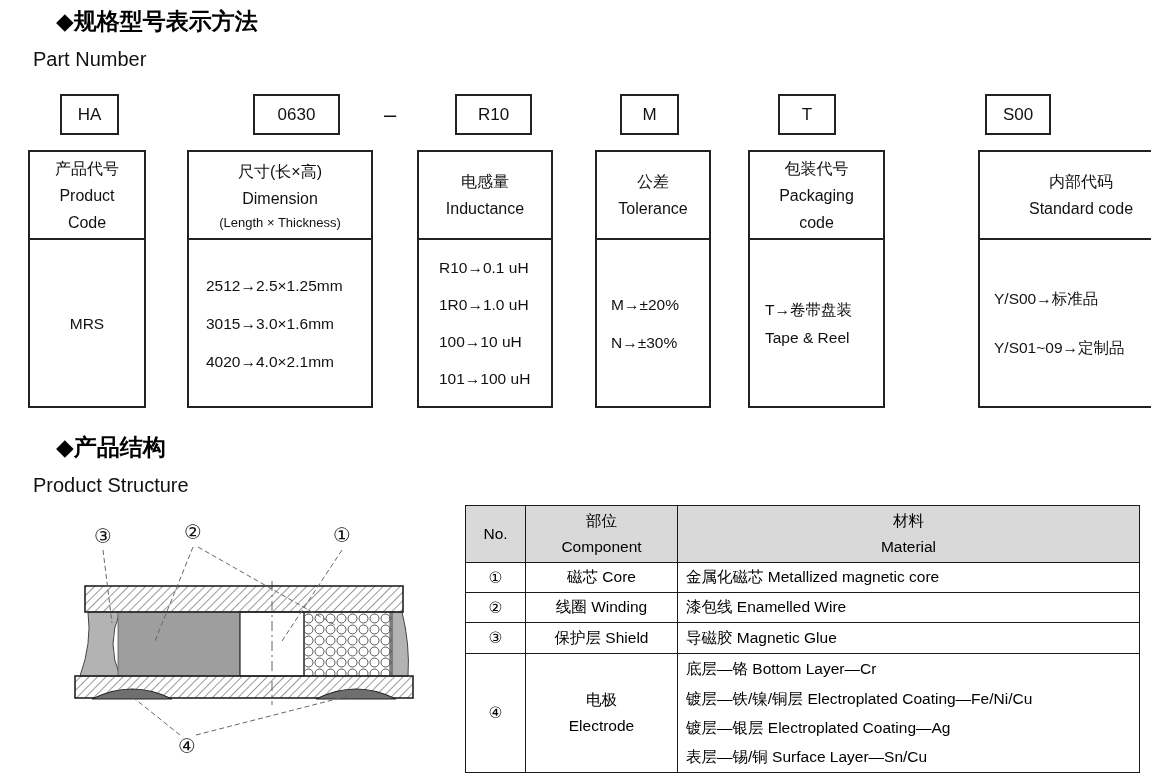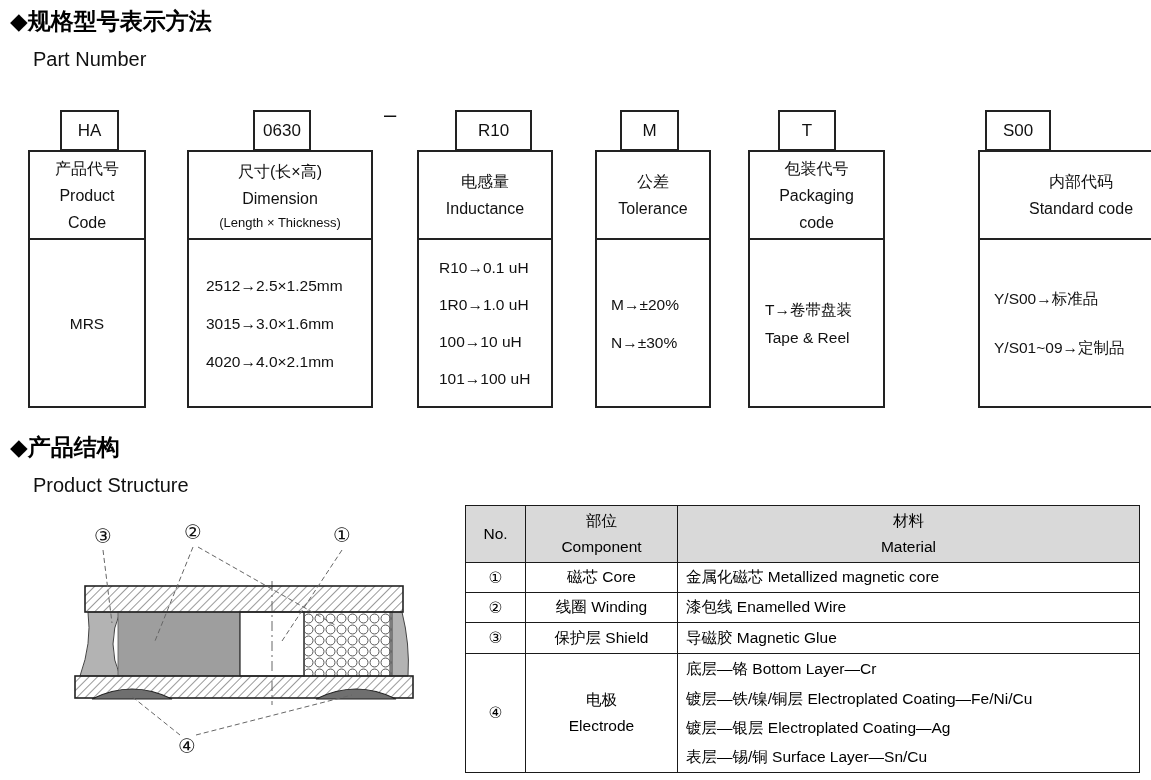--- a/index.html
+++ b/index.html
@@ -1,26 +1,26 @@
 <!DOCTYPE html>
 <html><head>
 <meta charset="utf-8">
 <style>
   html,body{margin:0;padding:0;background:#fff;}
   .page{
     position:relative;width:1151px;height:780px;background:#ffffff;
     font-family:"Liberation Sans","DejaVu Sans",sans-serif;color:#111;overflow:hidden;
   }
-  .title-cn{position:absolute;font-size:23px;font-weight:700;color:#000;}
+  .title-cn{position:absolute;font-size:23px;font-weight:700;color:#000;margin-left:46px;}
   .title-en{position:absolute;font-size:20px;font-weight:400;color:#111;}
 
   
   .code-box{
     position:absolute;top:94px;height:41px;border:2px solid #222;background:#fff;
-    display:flex;align-items:center;justify-content:center;font-size:17px;box-sizing:border-box;margin-top:16px;
+    display:flex;align-items:center;justify-content:center;font-size:17px;box-sizing:border-box;
   }
   .sep{
     position:absolute;top:94px;height:41px;display:flex;align-items:center;justify-content:center;
     font-size:22px;color:#111;
   }
 
   
   .desc-box{
     position:absolute;top:150px;height:258px;border:2px solid #222;background:#fff;
     box-sizing:border-box;display:flex;flex-direction:column;
@@ -58,21 +58,21 @@
 </style>
 </head>
 <body>
 
 <div class="page">
 
   <div class="title-cn" style="left:10px;top:6px">◆规格型号表示方法</div>
   <div class="title-en" style="left:33px;top:48px">Part Number</div>
 
   <div class="code-box" style="left:60px;width:59px">HA</div>
-  <div class="code-box" style="left:253px;width:58px">0630</div>
+  <div class="code-box" style="left:253px;width:87px">0630</div>
   <div class="sep" style="left:378px;width:24px">–</div>
   <div class="code-box" style="left:455px;width:77px">R10</div>
   <div class="code-box" style="left:620px;width:59px">M</div>
   <div class="code-box" style="left:778px;width:58px">T</div>
   <div class="code-box" style="left:985px;width:66px">S00</div>
 
   <div class="desc-box center-body" style="left:28px;width:118px">
     <div class="desc-header">
       <div class="hl">产品代号</div>
       <div class="hl">Product</div>

